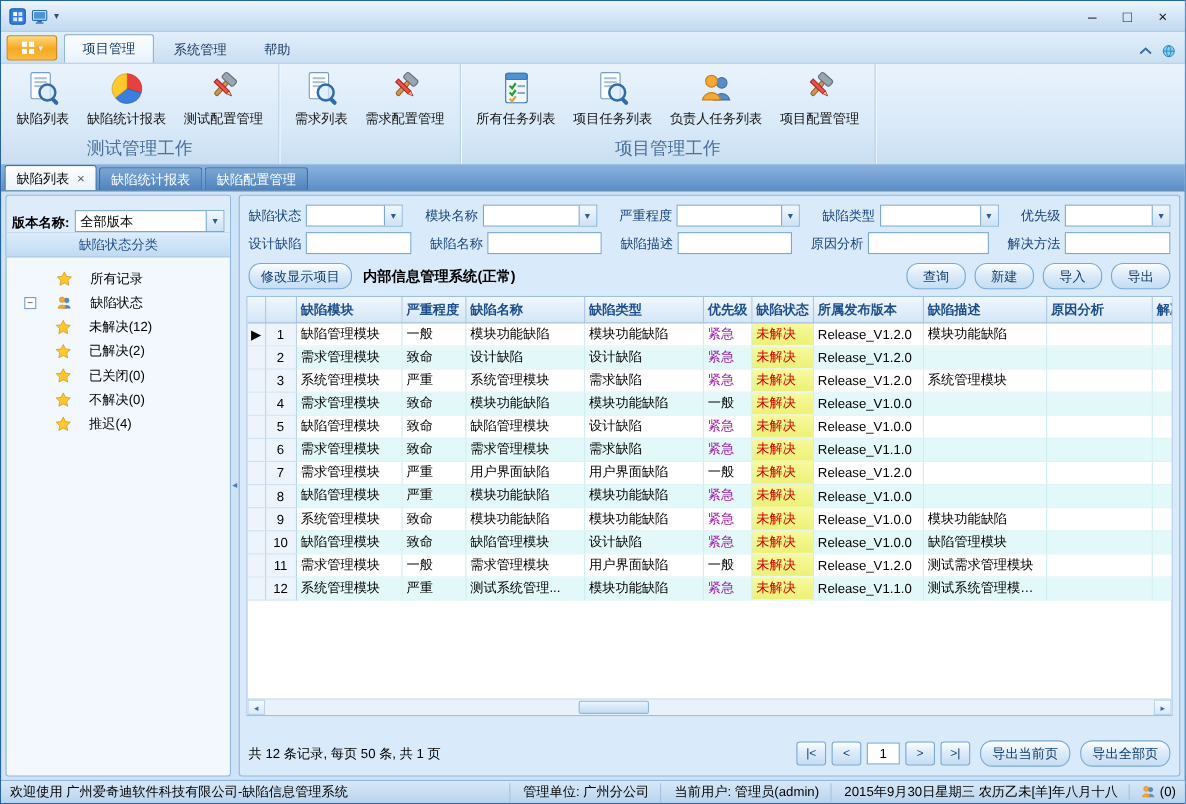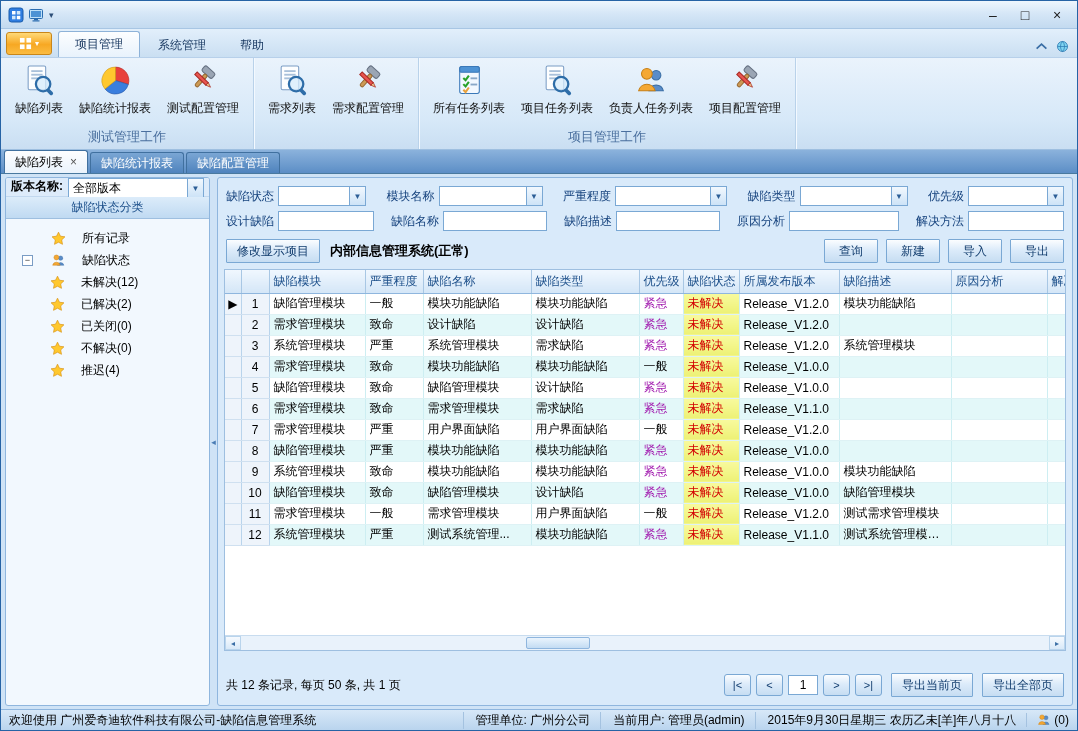--- a/index.html
+++ b/index.html
@@ -31,32 +31,32 @@
 .tabrow-right .icon svg{width:13px;height:13px}
 
 
 .ribbon{height:92px;flex:0 0 92px;background:linear-gradient(#eaf3fc,#d6e8f8 70%,#c9def2);border-bottom:1px solid #9ebfe0;display:flex}
 .rgroups{display:flex;width:100%}
 .rgroup{display:flex;flex-direction:column;border-right:1px solid #b9d2ea;box-shadow:1px 0 0 #f3f9ff;padding:3px 6px 0}
 .rgroup-items{display:flex;flex:1;align-items:flex-start}
 .ritem{display:flex;flex-direction:column;align-items:center;padding:3px 8px 2px;gap:3px;border-radius:3px;cursor:default}
 .ritem .icon svg{width:33px;height:33px}
 .ritem-label{font-size:12px;color:#111;white-space:nowrap}
-.rgroup-label{text-align:center;color:#4a6f9e;font-size:13px;padding:1px 0 3px;white-space:nowrap}
+.rgroup-label{text-align:center;color:#4a6f9e;font-size:16px;padding:1px 0 3px;white-space:nowrap}
 
 
 .doctabs{height:24px;flex:0 0 24px;background:linear-gradient(#8bb2dc,#5c8ec6);display:flex;align-items:flex-end;padding-left:3px;border-bottom:1px solid #49799f}
 .dtab{height:21px;padding:0 10px;display:flex;align-items:center;gap:7px;color:#fff;background:linear-gradient(#7aa6d4,#4f83bd);border:1px solid #40709f;border-bottom:none;border-radius:3px 3px 0 0;margin-right:2px;white-space:nowrap}
 .dtab.active{background:linear-gradient(#fdfeff,#eaf3fc);color:#000;height:23px}
 .dtab-close{font-size:12px;color:#555;line-height:1;cursor:default}
 
 
 .content{flex:1;display:flex;overflow:hidden;padding:3px 4px}
 .sidebar{width:205px;flex:0 0 205px;background:#f2f8fe;border:1px solid #8fb6de;border-radius:3px;display:flex;flex-direction:column;overflow:hidden}
-.version-row{height:19px;display:flex;align-items:flex-start;padding:0 5px;gap:5px;background:#ddebfa;border-bottom:1px solid #c2d8ef}
+.version-row{height:34px;display:flex;align-items:flex-end;padding:0 5px;gap:5px;background:#ddebfa;border-bottom:1px solid #c2d8ef}
 .vlabel{font-weight:bold;white-space:nowrap}
 .combo{display:inline-flex;align-items:center;background:#fff;border:1px solid #7aa8d4;height:20px}
 .combo-box{flex:1;padding:0 4px;white-space:nowrap;overflow:hidden}
 .combo-btn{width:16px;height:100%;display:flex;align-items:center;justify-content:center;background:linear-gradient(#f2f8fe,#cde3f7);border-left:1px solid #7aa8d4;color:#2c5e96;font-size:8px}
 .vcombo{flex:1}
 .side-header{height:22px;display:flex;align-items:center;justify-content:center;font-weight:normal;color:#1c4f8a;background:linear-gradient(#dcecfa,#c0daf2);border-bottom:1px solid #9ebfe0}
 .tree{flex:1;padding:8px 4px;overflow:hidden}
 .tree-item{height:22px;display:flex;align-items:center;gap:16px;white-space:nowrap;cursor:default}
 .tree-item.lvl1{padding-left:12px}
 .tree-item.lvl2{padding-left:40px}
@@ -72,30 +72,30 @@
 
 .main{flex:1;display:flex;flex-direction:column;background:#d9eafa;border:1px solid #8fb6de;border-radius:3px;padding:6px;overflow:hidden}
 .filters{display:flex;flex-direction:column;gap:5px;padding:2px 2px 6px}
 .filter-row{display:flex;align-items:center;justify-content:space-between;gap:6px}
 .ffield{display:flex;align-items:center;gap:4px}
 .flabel{color:#16437e;white-space:nowrap}
 .finput{height:20px;border:1px solid #7aa8d4;padding:0 4px;font:inherit;background:#fff}
 
 
 .toolbar{display:flex;align-items:center;gap:10px;padding:2px 2px 6px}
-.btn{height:24px;padding:0 14px;background:linear-gradient(#fbfdff,#dcebfa 45%,#c6ddf2);border:1px solid #7aa8d4;border-radius:1px;color:#123d6e;font:inherit;cursor:default;white-space:nowrap}
+.btn{height:24px;padding:0 14px;background:linear-gradient(#fbfdff,#dcebfa 45%,#c6ddf2);border:1px solid #7aa8d4;border-radius:11px;color:#123d6e;font:inherit;cursor:default;white-space:nowrap}
 .btn.modify{padding:0 10px}
 .proj-title{font-weight:bold;font-size:13px}
 .tb-buttons{display:flex;gap:8px}
 
 
 .grid-area{flex:1;display:flex;flex-direction:column;border:1px solid #9ebfe0;background:#fff;overflow:hidden}
 .grid-viewport{flex:1;overflow:hidden}
 table.grid{border-collapse:collapse;table-layout:fixed;width:902px}
-table.grid th{height:23px;background:linear-gradient(#f0f7fe,#d4e6f7);border-right:1px solid #a8c7e4;border-bottom:1px solid #8fb6de;color:#1c4f8a;font-weight:normal;text-align:left;padding:0 4px;white-space:nowrap;overflow:hidden}
+table.grid th{height:23px;background:linear-gradient(#f0f7fe,#d4e6f7);border-right:1px solid #a8c7e4;border-bottom:1px solid #8fb6de;color:#1c4f8a;font-weight:bold;text-align:left;padding:0 4px;white-space:nowrap;overflow:hidden}
 table.grid td{height:21px;padding:0 4px;border-right:1px solid #cdeef2;border-bottom:1px solid #def2f5;white-space:nowrap;overflow:hidden;text-overflow:ellipsis}
 tr.odd td{background:#fff}
 tr.even td{background:#e3f8f9}
 table.grid td.selcol,table.grid td.numcol{background:#eef4fb;border-right:1px solid #b9d4ec;border-bottom:1px solid #cfe0f0;text-align:center;padding:0 2px}
 table.grid td.status{background:linear-gradient(#f8fa9e,#edf175);color:#d20000}
 table.grid td.urgent{color:#a21caf}
 
 
 .hscroll{height:15px;flex:0 0 15px;border-top:1px solid #c8dcef;background:#e9f2fb;display:flex;align-items:stretch}
 .hs-arrow{width:16px;display:flex;align-items:center;justify-content:center;font-size:8px;color:#3a6ea5;background:linear-gradient(#f6fafe,#d8e9f8);border:1px solid #b9d4ec}

